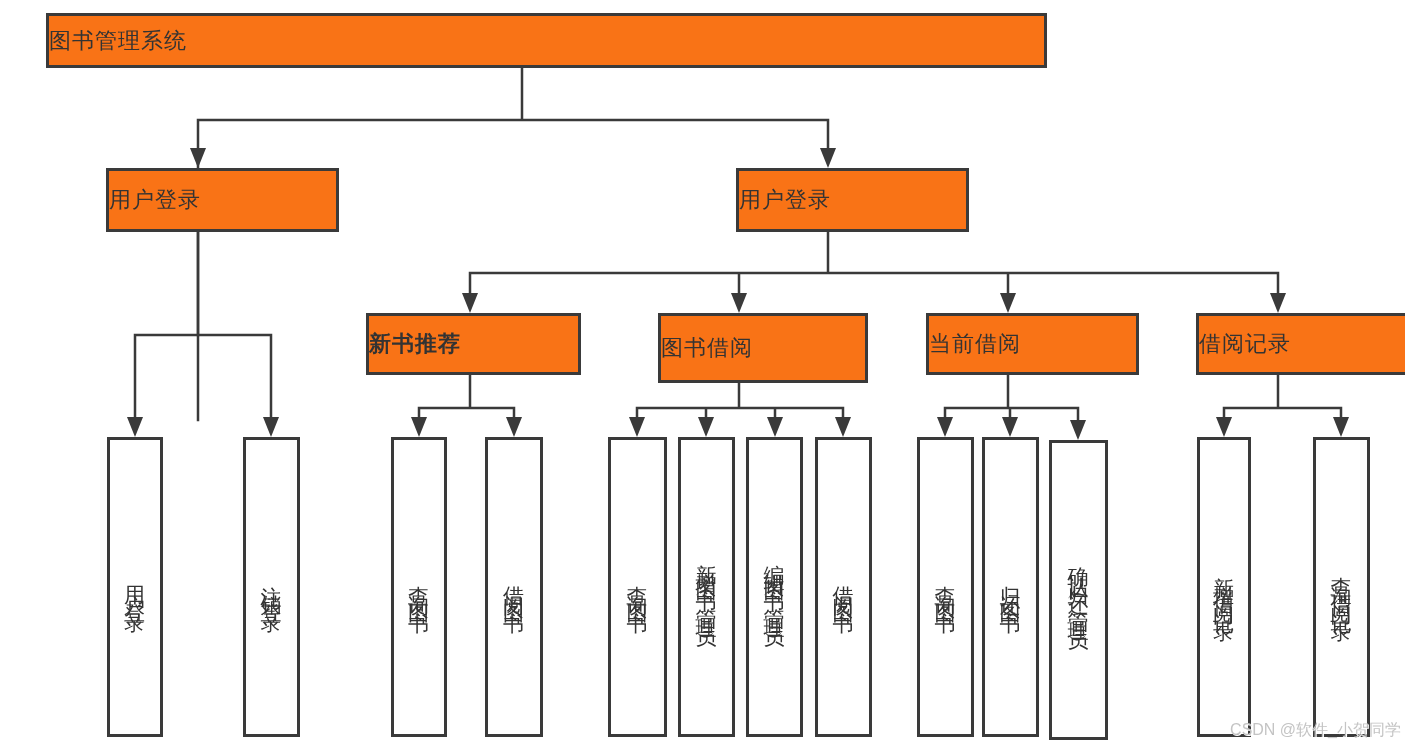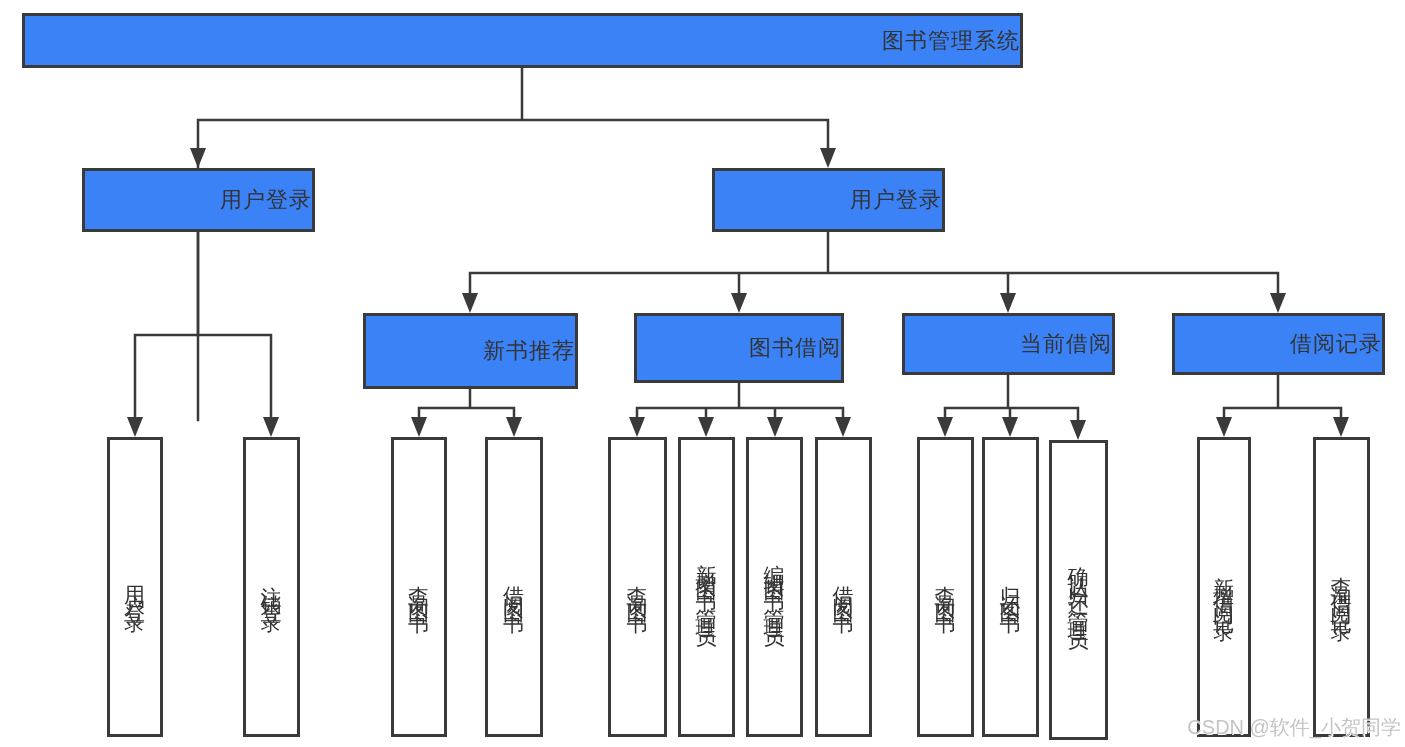--- a/index.html
+++ b/index.html
@@ -7,26 +7,27 @@
     position:relative;
     width:1405px;height:747px;
     background:#ffffff;
     font-family:"Liberation Sans",sans-serif;
     overflow:hidden;
   }
   .hnode{
     position:absolute;
     box-sizing:border-box;
     border:3px solid #3a3a3a;
-    background:#3b82f6;
-    display:flex;align-items:center;justify-content:flex-end;
+    background:#f97316;
+    display:flex;align-items:center;justify-content:flex-start;
     color:#333333;
     font-size:22px;
     letter-spacing:1px;
     z-index:2;
+    margin-left:24px;
   }
   .vnode{
     position:absolute;
     box-sizing:border-box;
     border:3px solid #3a3a3a;
     background:#ffffff;
     display:flex;align-items:center;justify-content:center;
     color:#333333;
     z-index:2;
     top:437px;height:300px;
@@ -38,21 +39,21 @@
     color:#333333;
     line-height:1;
   }
   #connectors{
     position:absolute;left:0;top:0;
     z-index:1;
   }
   #watermark{
     position:absolute;
     right:4px;bottom:6px;
-    font-size:20px;
+    font-size:16px;
     color:#c4c4c4;
     text-shadow:1px 1px 0 #ffffff;
     z-index:5;
     white-space:nowrap;
   }
 </style>
 </head>
 <body>
 
 <div id="stage">
@@ -102,21 +103,21 @@
     <span>图书管理系统</span>
   </div>
 
   <div class="hnode" style="left:82px;top:168px;width:233px;height:64px;">
     <span>用户登录</span>
   </div>
   <div class="hnode" style="left:712px;top:168px;width:233px;height:64px;">
     <span>用户登录</span>
   </div>
 
-  <div class="hnode" style="left:363px;top:313px;width:215px;height:76px;">
+  <div class="hnode" style="left:342px;top:313px;width:215px;height:62px;font-weight:bold;">
     <span>新书推荐</span>
   </div>
   <div class="hnode" style="left:634px;top:313px;width:210px;height:70px;">
     <span>图书借阅</span>
   </div>
   <div class="hnode" style="left:1172px;top:313px;width:213px;height:62px;">
     <span>借阅记录</span>
   </div>
   <div class="hnode" style="left:902px;top:313px;width:213px;height:62px;">
     <span>当前借阅</span>

